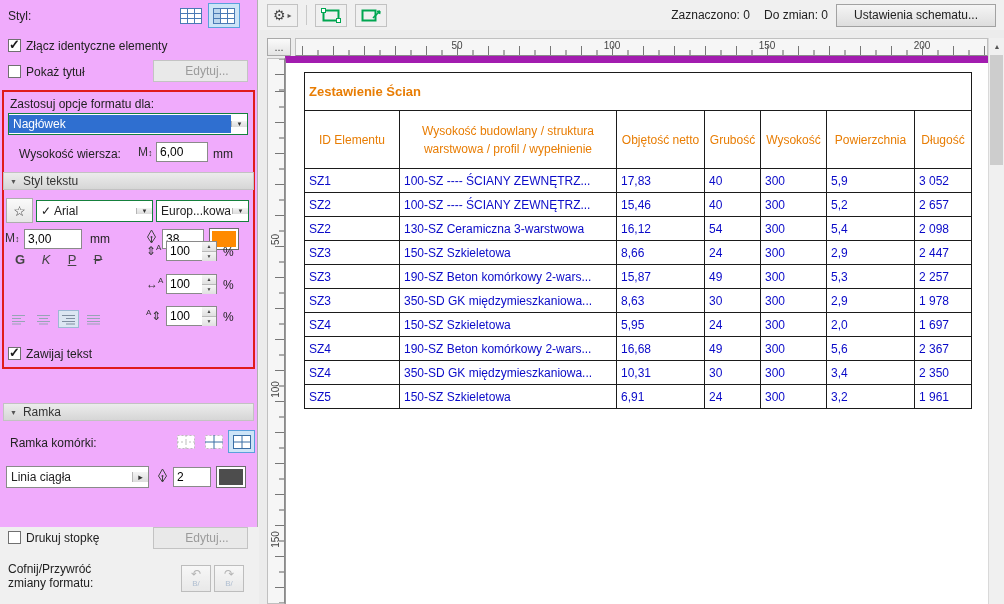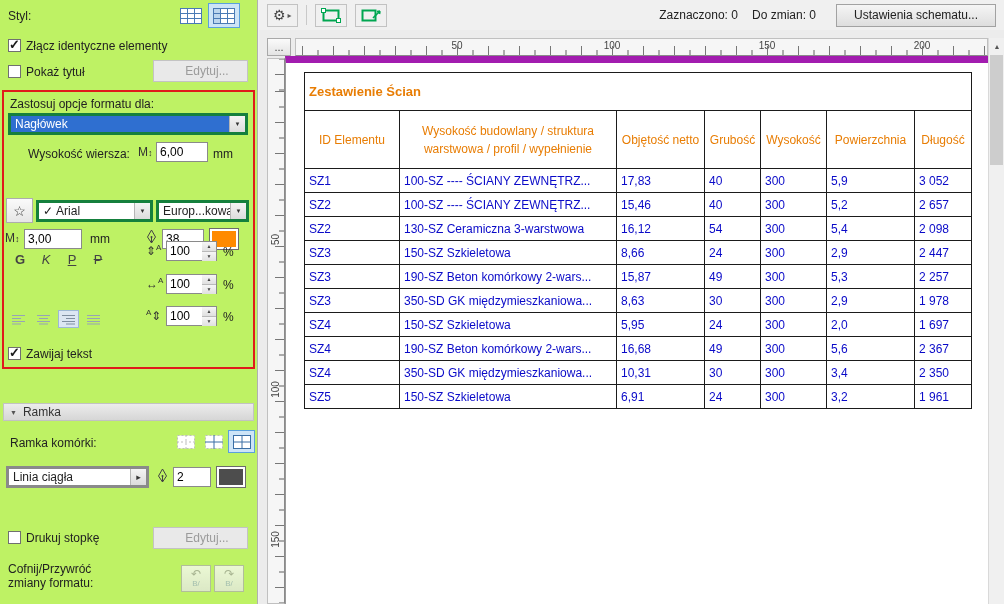--- a/index.html
+++ b/index.html
@@ -2,32 +2,32 @@
 <html style="--accent-orange: #e87d04; --table-blue: #0a0ac8; --pen-swatch-orange: #ff8a00; --pen-swatch-dark: #4d4d4d; --highlight-red: #e01b1b; --selection-blue: #2f6fd0; --tool-green: #00a651;"><head>
 <meta charset="utf-8">
 <style>
   * { margin:0; padding:0; box-sizing:border-box; }
   html,body { width:1004px; height:604px; }
   body { font-family:"Liberation Sans",sans-serif; font-size:12px; color:#222; background:#f0f0f0; overflow:hidden; }
   .app { position:relative; width:1004px; height:604px; }
   .lbl { position:absolute; white-space:nowrap; }
 
   
-  .sidebar { position:absolute; left:0; top:0; width:258px; height:604px; background:#bef264; border-right:1px solid #b0b0b0; }
+  .sidebar { position:absolute; left:0; top:0; width:258px; height:527px; background:#f0abfc; border-right:1px solid #b0b0b0; }
   .redbox { position:absolute; border:2px solid var(--highlight-red); pointer-events:none; }
   .secbar { position:absolute; left:3px; width:251px; height:18px; background:linear-gradient(#ececec,#d6d6d6); border:1px solid #c2c2c2; display:flex; align-items:center; gap:6px; padding-left:6px; color:#333; cursor:default; }
   .secbar .caret { font-size:7px; color:#555; }
   .cb { position:absolute; width:13px; height:13px; background:#fff; border:1px solid #707070; }
   .cb.checked::after { content:"✓"; position:absolute; left:0px; top:-3px; font-size:13px; font-weight:bold; color:#1a1a1a; }
   .btn { position:absolute; background:linear-gradient(#f5f5f5,#dedede); border:1px solid #a2a2a2; display:flex; align-items:center; justify-content:center; font-family:inherit; font-size:12px; color:#222; }
   .btn.disabled { color:#9b9b9b; background:#e9e9e9; border-color:#c3c3c3;padding-left:13px; }
   .flatbtn { position:absolute; background:transparent; border:1px solid transparent; display:flex; align-items:center; justify-content:center; }
   .btn3d { position:absolute; background:linear-gradient(#fafafa,#e6e6e6); border:1px solid #adadad; display:flex; align-items:center; justify-content:center; }
   .selbtn { background:#cde4f7 !important; border:1px solid #5aa0dc !important; }
-  .combo { position:absolute; display:flex; background:#fff; border:3px solid #15803d; }
+  .combo { position:absolute; display:flex; background:#fff; border:1px solid #15803d;align-items:center; }
   .combo .ctext { flex:1; padding:2px 4px; overflow:hidden; white-space:nowrap; display:flex; align-items:center; gap:3px; }
   .combo .cbtn { width:16px; display:flex; align-items:center; justify-content:center; background:linear-gradient(#f4f4f4,#dcdcdc); border-left:1px solid #b5b5b5; color:#333; font-size:6px; }
   .combo.primary .ctext { background:var(--selection-blue); color:#fff; }
   .field { position:absolute; border:1px solid #8a8a8a; padding:0 3px; font-family:inherit; font-size:12px; background:#fff; }
   .spinwrap { position:absolute; display:flex; height:20px; }
   .spinwrap input { width:36px; border:1px solid #8a8a8a; border-right:none; padding:0 3px; font-family:inherit; font-size:12px; }
   .spin { width:15px; display:flex; flex-direction:column; border:1px solid #8a8a8a; border-left:none; }
   .spin i { flex:1; font-style:normal; font-size:5px; line-height:9px; text-align:center; color:#444; background:linear-gradient(#f6f6f6,#e0e0e0); }
   .spin i + i { border-top:1px solid #b9b9b9; }
   .swatch { position:absolute; border:1px solid #6b6b6b; background:#fff; padding:2px; }
@@ -103,25 +103,29 @@
     <button class="btn disabled" style="left:153px;top:60px;width:95px;height:22px">Edytuj...</button>
 
     <div class="redbox" style="left:2px;top:90px;width:253px;height:279px"></div>
 
     <span class="lbl" style="left:10px;top:97px">Zastosuj opcje formatu dla:</span>
     <div class="combo primary" style="left:8px;top:113px;width:240px;height:22px">
       <span class="ctext">Nagłówek</span>
       <span class="cbtn">▼</span>
     </div>
 
-    <span class="lbl" style="left:28px;top:147px">Wysokość wiersza:</span>
+    <span class="lbl" style="left:19px;top:147px">Wysokość wiersza:</span>
     <span class="lbl ico-text" style="left:138px;top:145px">M<span style="font-size:9px">↕</span></span>
     <input class="field" style="left: 156px; top: 142px; width: 52px; height: 20px;" value="6,00">
     <span class="lbl" style="left:213px;top:147px">mm</span>
 
+    <div class="secbar" style="top:172px">
+      <span class="caret">▼</span>
+      <span>Styl tekstu</span>
+    </div>
 
     <button class="btn3d" style="left:6px;top:198px;width:27px;height:25px">
       <span style="font-size:14px;color:#333">☆</span>
     </button>
     <div class="combo" style="left:36px;top:200px;width:117px;height:22px">
       <span class="ctext">
         <span>✓</span>
         <span>Arial</span>
       </span>
       <span class="cbtn">▼</span>
@@ -280,21 +284,21 @@
     </button>
     <button class="tb-btn">
       <svg width="20" height="15" viewBox="0 0 20 15">
         <rect x="1.5" y="2.5" width="13" height="10" fill="none" stroke="var(--tool-green)" stroke-width="2"></rect>
         <path d="M12 10 L19 3 M19 3 l-3 0.5 M19 3 l-0.5 3" stroke="var(--tool-green)" stroke-width="1.6" fill="none"></path>
       </svg>
     </button>
     <span style="flex:1"></span>
     <span class="status">Zaznaczono: 0</span>
     <span class="status" style="margin-left:6px">Do zmian: 0</span>
-    <button class="btn" style="position:static;width:160px;height:23px;margin-left:12px">Ustawienia schematu...</button>
+    <button class="btn" style="position:static;width:160px;height:23px;margin-left:0">Ustawienia schematu...</button>
   </div>
 
   <div class="workspace">
     <button class="corner-btn">...</button>
     <div class="h-ruler">
         <span class="hmark" style="left: 161px;">50</span>
         <span class="hmark" style="left: 316px;">100</span>
         <span class="hmark" style="left: 471px;">150</span>
         <span class="hmark" style="left: 626px;">200</span>
       </div>

